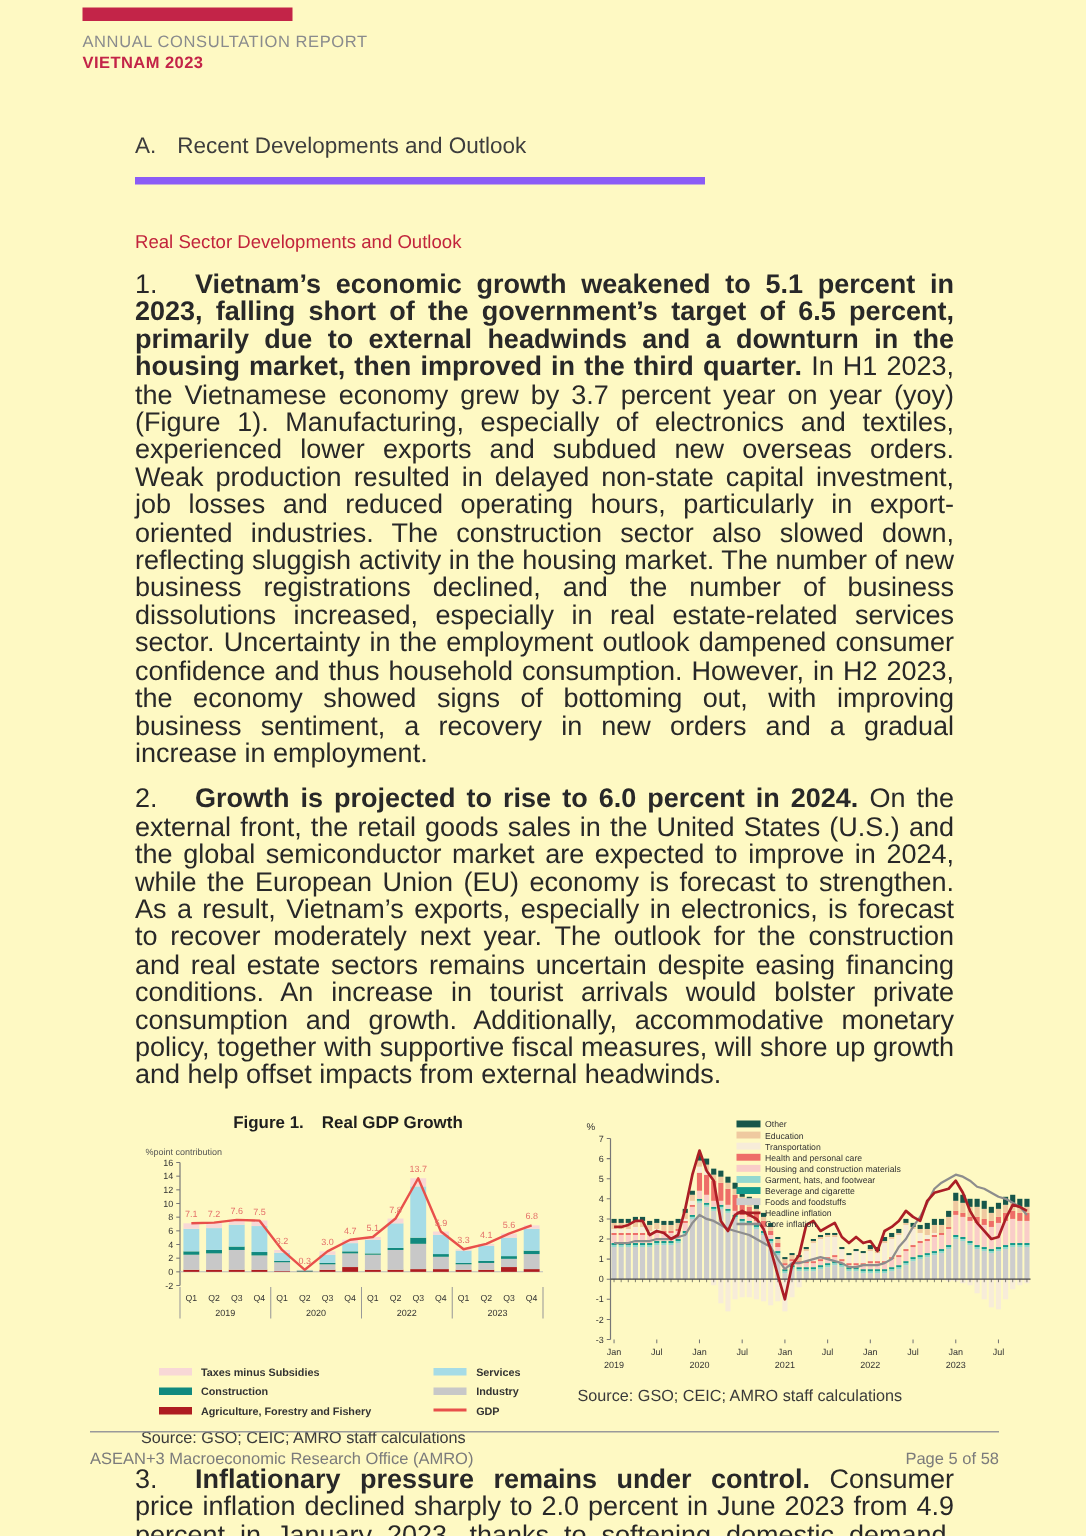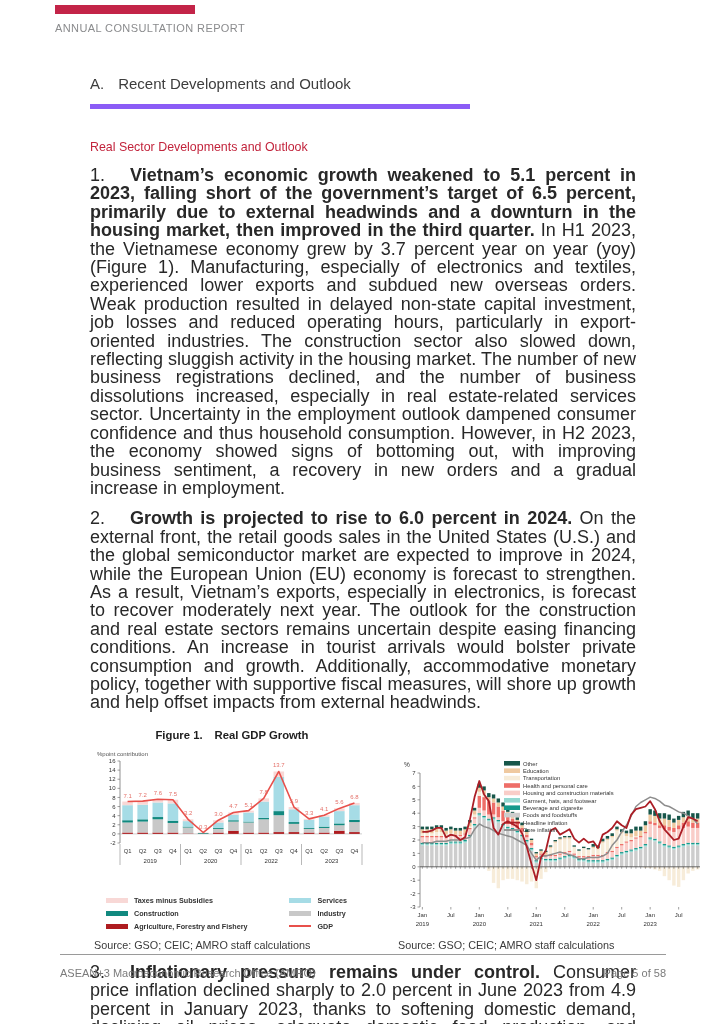--- a/index.html
+++ b/index.html
@@ -1,33 +1,33 @@
 <!DOCTYPE html>
 <html><head>
 <meta charset="utf-8">
 <style>
   html,body{margin:0;padding:0;background:#e9e9e9;}
-  .page{position:relative;width:724px;height:1024px;background:#ffffff;margin:0 auto;
+  .page{position:relative;width:724px;height:1024px;background:#fef9c3;margin:0 auto;
         font-family:"Liberation Sans",sans-serif;color:#282828;overflow:hidden;}
   
   header{padding-top:5px;margin-left:55px;}
   .redbar{width:140px;height:9px;background:#c32448;}
   .rtitle{margin-top:8px;font-size:11px;letter-spacing:0.4px;color:#8a8b8d;}
   .rsub{margin-top:2px;font-size:11px;font-weight:bold;letter-spacing:0.3px;color:#c32448;}
   
   main{margin:41px 88px 0 90px;}
   .sechead{margin:0;font-size:15px;font-weight:400;color:#3d3d3d;
            padding-bottom:12px;border-bottom:5px solid #8b5cf6;width:380px;}
   .secletter{margin-right:14px;}
   .subhead{margin:31px 0 0 0;font-size:12.4px;font-weight:400;color:#c2243c;}
   .para{margin:12px 0 0 0;font-size:18px;line-height:18.4px;text-align:justify;color:#282828;}
   .pnum{display:inline-block;width:40px;}
   .para b{font-weight:bold;}
   
-  .figures{display:flex;gap:28px;margin:17px 0 0 4px;align-items:flex-end;}
+  .figures{display:flex;gap:15px;margin:17px 0 0 4px;align-items:flex-start;}
   .figcol{display:flex;flex-direction:column;}
   .figcol1{width:278px;}
   .figcol2{width:312px;}
   .figtitle{font-size:11.3px;font-weight:bold;color:#1e1e1e;text-align:center;margin-bottom:9px;}
   .ft2{margin-left:12px;}
   .chart{line-height:0;}
   svg{font-family:"Liberation Sans",sans-serif;}
   #legend1{display:grid;grid-auto-flow:column;grid-template-rows:repeat(3,auto);
            column-gap:42px;row-gap:4px;justify-content:start;margin:6px 0 0 12px;}
   .lgi{display:flex;align-items:center;font-size:7.2px;color:#333;white-space:nowrap;font-weight:bold;}
@@ -41,20 +41,21 @@
         font-size:11px;color:#7b7b7b;gap:28px;}
 </style>
 </head>
 <body>
 
 <div class="page">
 
   <header>
     <div class="redbar"></div>
     <div class="rtitle">ANNUAL CONSULTATION REPORT</div>
+    <div class="rsub">VIETNAM 2023</div>
   </header>
 
   <main>
     <h1 class="sechead"><span class="secletter">A.</span><span>Recent Developments and Outlook</span></h1>
 
     <h2 class="subhead">Real Sector Developments and Outlook</h2>
 
     <p class="para"><span class="pnum">1.</span><b>Vietnam’s economic growth weakened to 5.1 percent in 2023, falling short of the government’s target of 6.5 percent, primarily due to external headwinds and a downturn in the housing market, then improved in the third quarter.</b>
       <span>In H1 2023, the Vietnamese economy grew by 3.7 percent year on year (yoy) (Figure 1). Manufacturing, especially of electronics and textiles, experienced lower exports and subdued new overseas orders. Weak production resulted in delayed non-state capital investment, job losses and reduced operating hours, particularly in export-oriented industries. The construction sector also slowed down, reflecting sluggish activity in the housing market. The number of new business registrations declined, and the number of business dissolutions increased, especially in real estate-related services sector. Uncertainty in the employment outlook dampened consumer confidence and thus household consumption. However, in H2 2023, the economy showed signs of bottoming out, with improving business sentiment, a recovery in new orders and a gradual increase in employment.</span></p>
 

